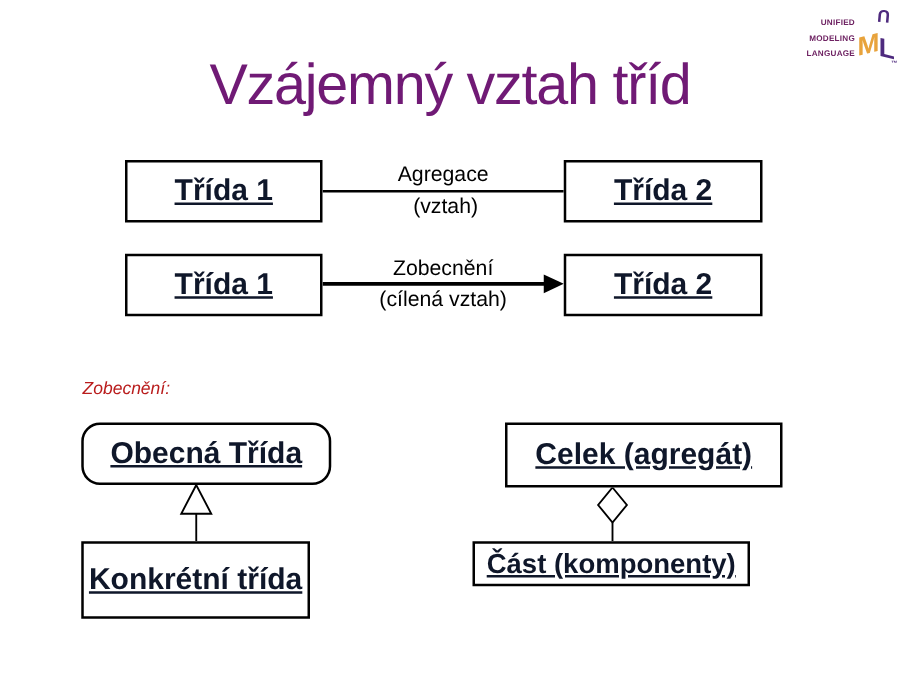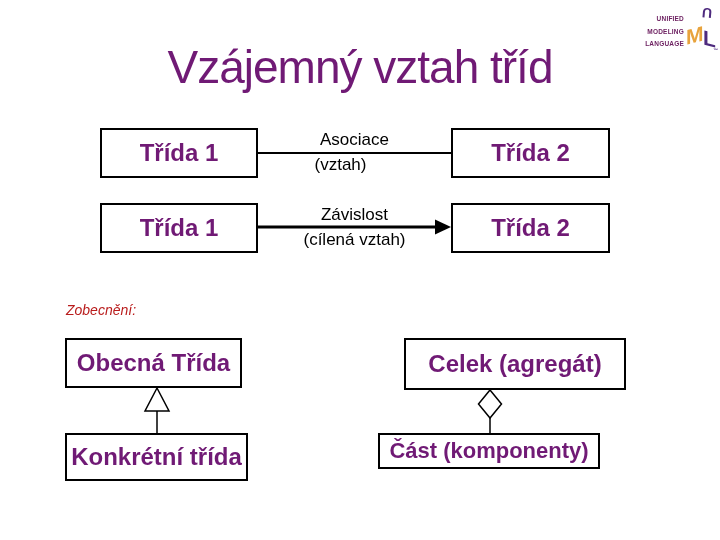--- a/index.html
+++ b/index.html
@@ -16,21 +16,21 @@
   .logo{position:absolute;left:644px;top:5px;width:76px;height:52px;display:flex;align-items:flex-start;}
   .logo-text{
     display:flex;flex-direction:column;align-items:flex-end;
     padding-top:8px;margin-right:1px;width:40px;
     color:#6E2262;font-size:6.5px;font-weight:bold;line-height:1.95;letter-spacing:.2px;
   }
   
   .cbox{
     position:absolute;box-sizing:border-box;border:2px solid #000;background:#fff;
     display:flex;align-items:center;justify-content:center;
-    font-weight:bold;color:#701a75;white-space:nowrap;
+    font-weight:bold;color:#0f172a;white-space:nowrap;text-decoration:underline;
   }
   .f24{font-size:24px;}
   .f22{font-size:22px;}
   
   .conn-label{
     position:absolute;text-align:center;font-size:17px;color:#000;line-height:19px;
   }
   .heading{
     position:absolute;font-size:14px;color:#b91c1c;line-height:20px;font-style:italic;
   }
@@ -68,28 +68,28 @@
 
     <polygon points="157,388 145,411 169,411" fill="#fff" stroke="#000" stroke-width="1.5"></polygon>
     <line x1="157" y1="411" x2="157" y2="433" stroke="#000" stroke-width="1.5"></line>
 
     <polygon points="490,390 501.5,404 490,418 478.5,404" fill="#fff" stroke="#000" stroke-width="1.5"></polygon>
     <line x1="490" y1="418" x2="490" y2="433" stroke="#000" stroke-width="1.5"></line>
   </svg>
 
   <div class="cbox f24" style="left:100px;top:128px;width:158px;height:50px;">Třída 1</div>
   <div class="cbox f24" style="left:451px;top:128px;width:159px;height:50px;">Třída 2</div>
-  <div class="conn-label" style="left:258px;top:130px;width:193px;">Asociace</div>
-  <div class="conn-label" style="left:258px;top:155px;width:165px;">(vztah)</div>
+  <div class="conn-label" style="left:258px;top:130px;width:193px;">Agregace</div>
+  <div class="conn-label" style="left:274px;top:155px;width:165px;">(vztah)</div>
 
   <div class="cbox f24" style="left:100px;top:203px;width:158px;height:50px;">Třída 1</div>
   <div class="cbox f24" style="left:451px;top:203px;width:159px;height:50px;">Třída 2</div>
-  <div class="conn-label" style="left:258px;top:205px;width:193px;">Závislost</div>
+  <div class="conn-label" style="left:258px;top:205px;width:193px;">Zobecnění</div>
   <div class="conn-label" style="left:248px;top:230px;width:213px;">(cílená vztah)</div>
 
   <div class="heading" style="left:66px;top:300px;">Zobecnění:</div>
-  <div class="cbox f24" style="left:65px;top:338px;width:177px;height:50px;">Obecná Třída</div>
-  <div class="cbox f24" style="left:65px;top:433px;width:183px;height:48px;">Konkrétní třída</div>
+  <div class="cbox f24" style="left:65px;top:338px;width:200px;height:50px;border-radius:15px;">Obecná Třída</div>
+  <div class="cbox f24" style="left:65px;top:433px;width:183px;height:62px;">Konkrétní třída</div>
 
   <div class="cbox f24" style="left:378px;top:338px;width:222px;height:52px;margin-left:26px;">Celek (agregát)</div>
   <div class="cbox f22" style="left:378px;top:433px;width:222px;height:36px;">Část (komponenty)</div>
 
 </div>
 
 </body></html>

